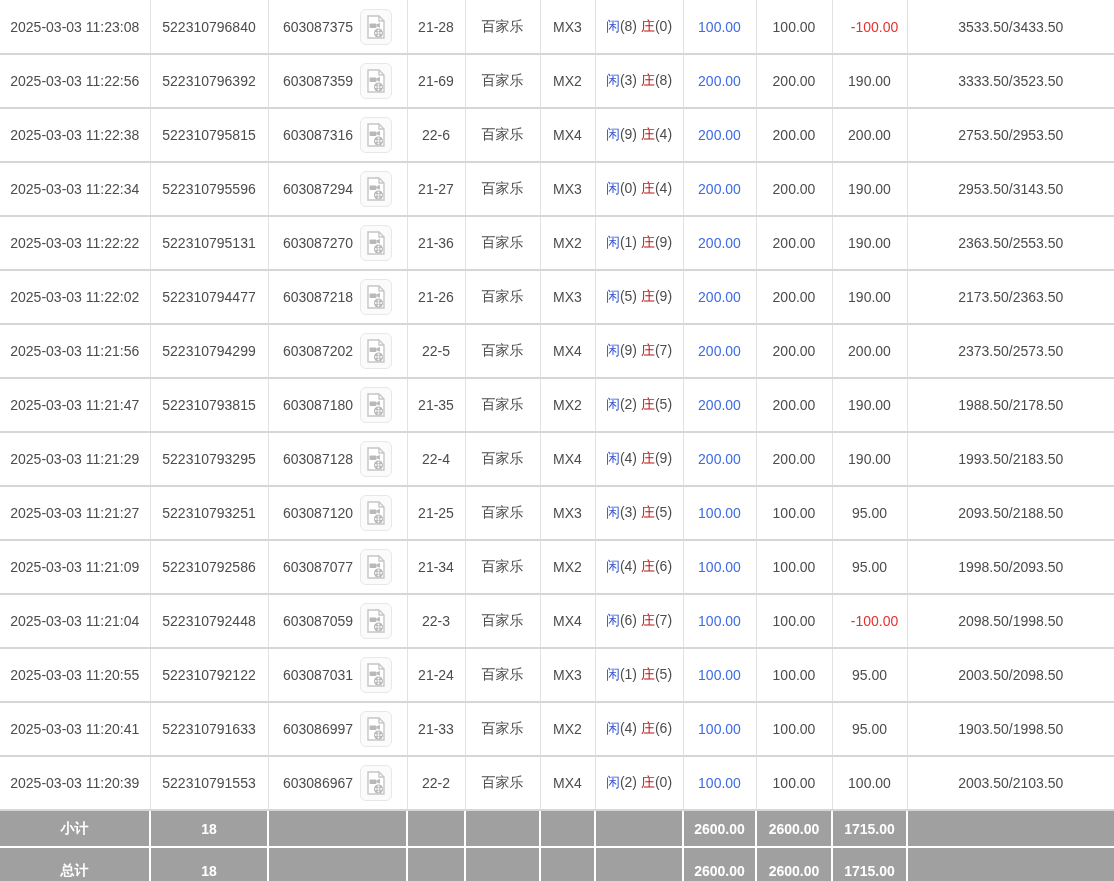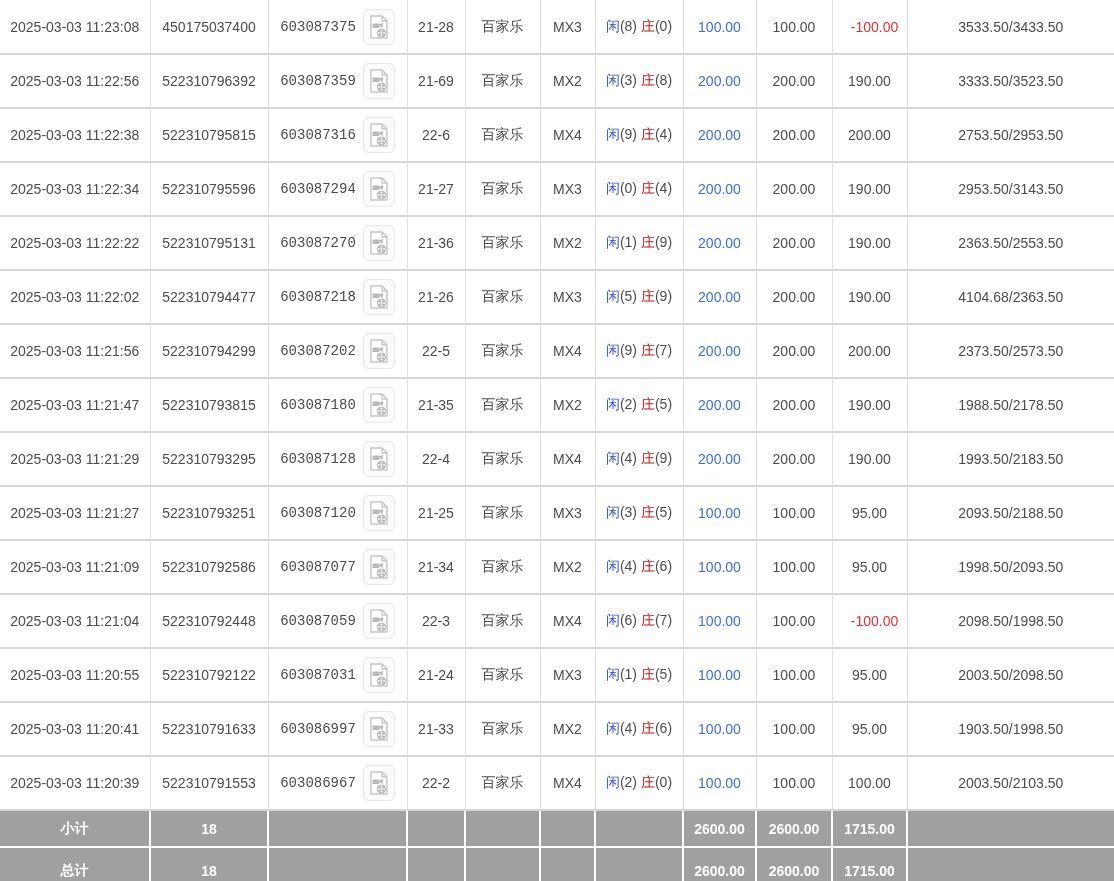--- a/index.html
+++ b/index.html
@@ -22,21 +22,21 @@
   }
   .table-wrap{width:1114px;height:881px;overflow:hidden;}
   table{border-collapse:collapse;table-layout:fixed;width:1114px;}
   td{text-align:center;vertical-align:middle;overflow:hidden;white-space:nowrap;}
   tbody.data tr{height:54px;}
   tbody.data td{
     border-bottom:2px solid var(--row-border);
     border-right:1px solid var(--col-border);
   }
   tbody.data td:last-child{border-right:none;}
-  .gameid-inner{display:flex;align-items:center;justify-content:center;gap:7px;font-family:Liberation Mono, monospace;}
+  .gameid-inner{display:flex;align-items:center;justify-content:center;gap:7px;}
   .vicon{
     display:inline-flex;width:32px;height:36px;border:1px solid #e8e8e8;
     border-radius:6px;background:#fbfbfb;align-items:center;justify-content:center;
     cursor:pointer;flex:0 0 auto;
   }
   .blue{color:var(--amt-blue);}
   .lbl-player{color:var(--blue);}
   .lbl-banker{color:var(--red);}
   .neg{color:var(--neg-red);padding-left:10px;}
   tbody.summary tr{height:37px;}
@@ -64,21 +64,21 @@
         <col style="width:55px">
       <col style="width:88px">
         <col style="width:73px">
         <col style="width:76px">
       <col style="width:75px">
         <col style="width:207px">
     </colgroup>
     <tbody class="data" id="rows-body">
   <tr>
     <td>2025-03-03 11:23:08</td>
-    <td>450175037400</td>
+    <td>522310796840</td>
     <td>
       <span class="gameid-inner">
         <span>603087375</span>
         <span class="vicon">
           <svg width="24" height="28" viewBox="0 0 24 28" aria-hidden="true">
             <path d="M4 3 h11 l5 5 v17 h-16 z" fill="#ffffff" stroke="#c6c6c6" stroke-width="1.4"></path>
             <path d="M15 3 v5 h5" fill="none" stroke="#c6c6c6" stroke-width="1.4"></path>
             <rect x="5.5" y="10.5" width="7" height="4.6" rx="1" fill="#b9b9b9"></rect>
             <path d="M12.5 11.4 l3.4 -1.6 v5 l-3.4 -1.6 z" fill="#b9b9b9"></path>
             <circle cx="14.5" cy="20" r="4.6" fill="#b9b9b9"></circle>
@@ -269,21 +269,21 @@
     <td>21-26</td>
     <td>百家乐</td>
     <td>MX3</td>
     <td>
       <span class="lbl-player">闲</span><span>(5)</span>
       <span class="lbl-banker">庄</span><span>(9)</span>
     </td>
     <td class="blue">200.00</td>
     <td>200.00</td>
     <td>190.00</td>
-    <td>4104.68/2363.50</td>
+    <td>2173.50/2363.50</td>
   </tr>
 
   <tr>
     <td>2025-03-03 11:21:56</td>
     <td>522310794299</td>
     <td>
       <span class="gameid-inner">
         <span>603087202</span>
         <span class="vicon">
           <svg width="24" height="28" viewBox="0 0 24 28" aria-hidden="true">

